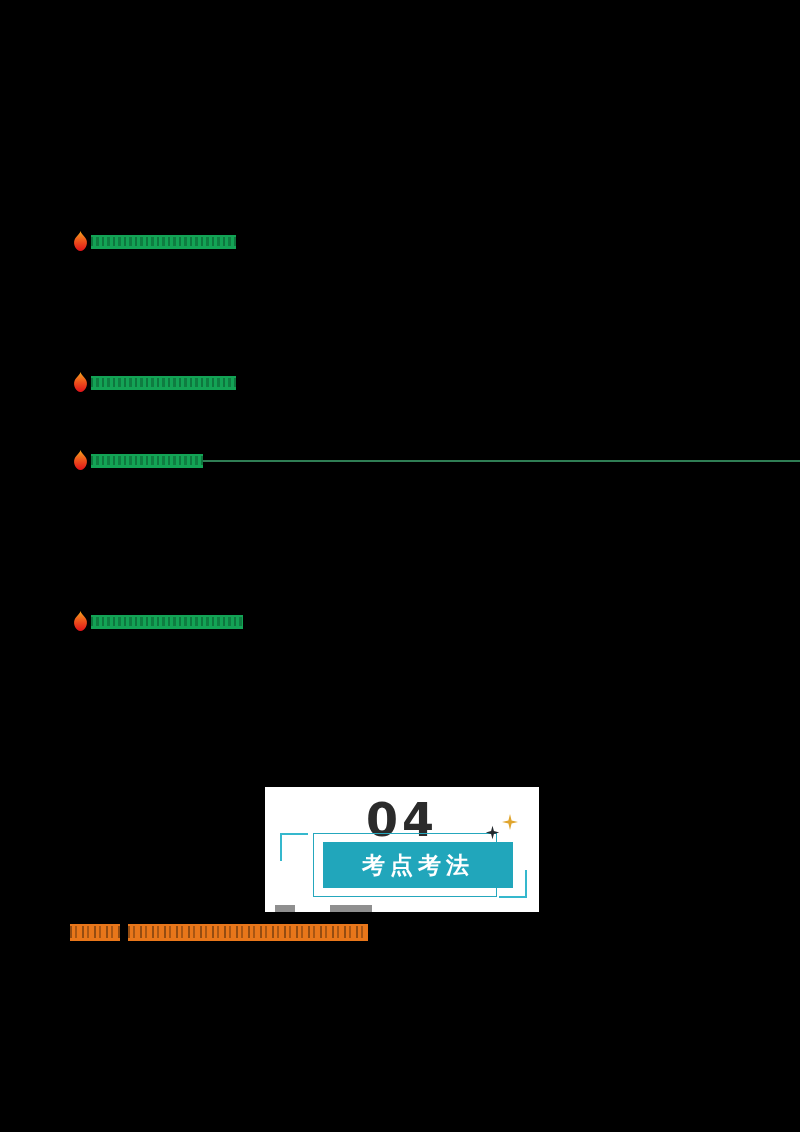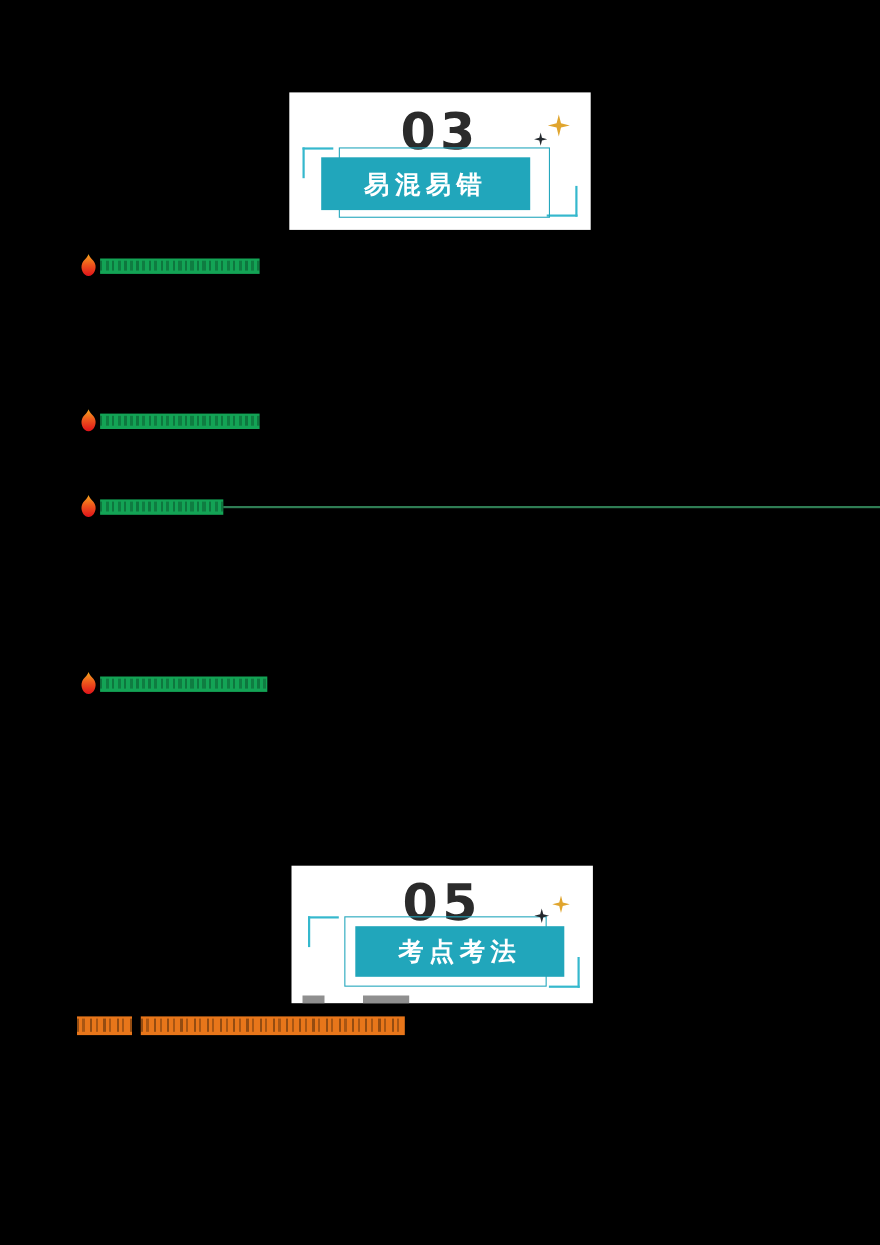--- a/index.html
+++ b/index.html
@@ -163,43 +163,20 @@
   .artifact {
     position: absolute;
     background: #8f8f8f;
   }
 </style>
 </head>
 <body>
 
 <div class="page">
 
-  <div class="banner" style="left:263px; top:84px; width:274px; height:125px;">
-    <div class="banner-inner">
-
-      <div class="banner-number" style="top:12px; font-size:46px;">03</div>
-
-      <div class="bracket tl" style="left:12px; top:50px; width:26px; height:26px;"></div>
-
-      <div class="bracket br" style="right:12px; bottom:12px; width:26px; height:26px;"></div>
-
-      <div class="banner-outline" style="left:45px; top:50px; width:190px; height:62px;"></div>
-
-      <div class="banner-block" style="left:29px; top:59px; width:190px; height:48px;">
-        <span class="banner-label" style="font-size:23px;">易混易错</span>
-      </div>
-
-      <svg class="sparkle" style="left:234px; top:19px;" width="22" height="22" viewBox="0 0 22 22">
-        <path d="M11 1 L13 9 L21 11 L13 13 L11 21 L9 13 L1 11 L9 9 Z" fill="#e0a52e"></path>
-      </svg>
-      <svg class="sparkle" style="left:222px; top:36px;" width="13" height="13" viewBox="0 0 13 13">
-        <path d="M6.5 0.5 L7.7 5.3 L12.5 6.5 L7.7 7.7 L6.5 12.5 L5.3 7.7 L0.5 6.5 L5.3 5.3 Z" fill="#23282d"></path>
-      </svg>
-    </div>
-  </div>
 
   <div class="hl-row" style="left:72px; top:229px; width:320px; height:26px;">
     <span class="flame-icon">
       <svg width="17" height="24" viewBox="0 0 17 24">
         <defs>
           <linearGradient id="fg1" x1="0" y1="0" x2="0" y2="1">
             <stop offset="0%" stop-color="#f4a51e"></stop>
             <stop offset="45%" stop-color="#ef5a1c"></stop>
             <stop offset="100%" stop-color="#e0121a"></stop>
           </linearGradient>
@@ -255,21 +232,21 @@
         </defs>
         <path d="M8.5 1 C9.8 5 13 6.2 14.4 9.8 C16.2 14.4 13.2 21 8.5 21 C3.8 21 0.8 14.4 2.6 9.8 C4 6.2 7.2 5 8.5 1 Z" fill="url(#fg4)"></path>
       </svg>
     </span>
     <span class="hl-bar" style="width:152px;"></span>
   </div>
 
   <div class="banner" style="left:265px; top:787px; width:274px; height:125px;">
     <div class="banner-inner">
 
-      <div class="banner-number" style="top:10px; font-size:46px;">05</div>
+      <div class="banner-number" style="top:10px; font-size:46px;">04</div>
 
       <div class="bracket tl" style="left:15px; top:46px; width:26px; height:26px;"></div>
       <div class="bracket br" style="right:12px; bottom:14px; width:26px; height:26px;"></div>
 
       <div class="banner-outline" style="left:48px; top:46px; width:182px; height:62px;"></div>
 
       <div class="banner-block" style="left:30px; top:55px; width:190px; height:46px;margin-left:28px;">
         <span class="banner-label" style="font-size:23px;">考点考法</span>
       </div>
 

